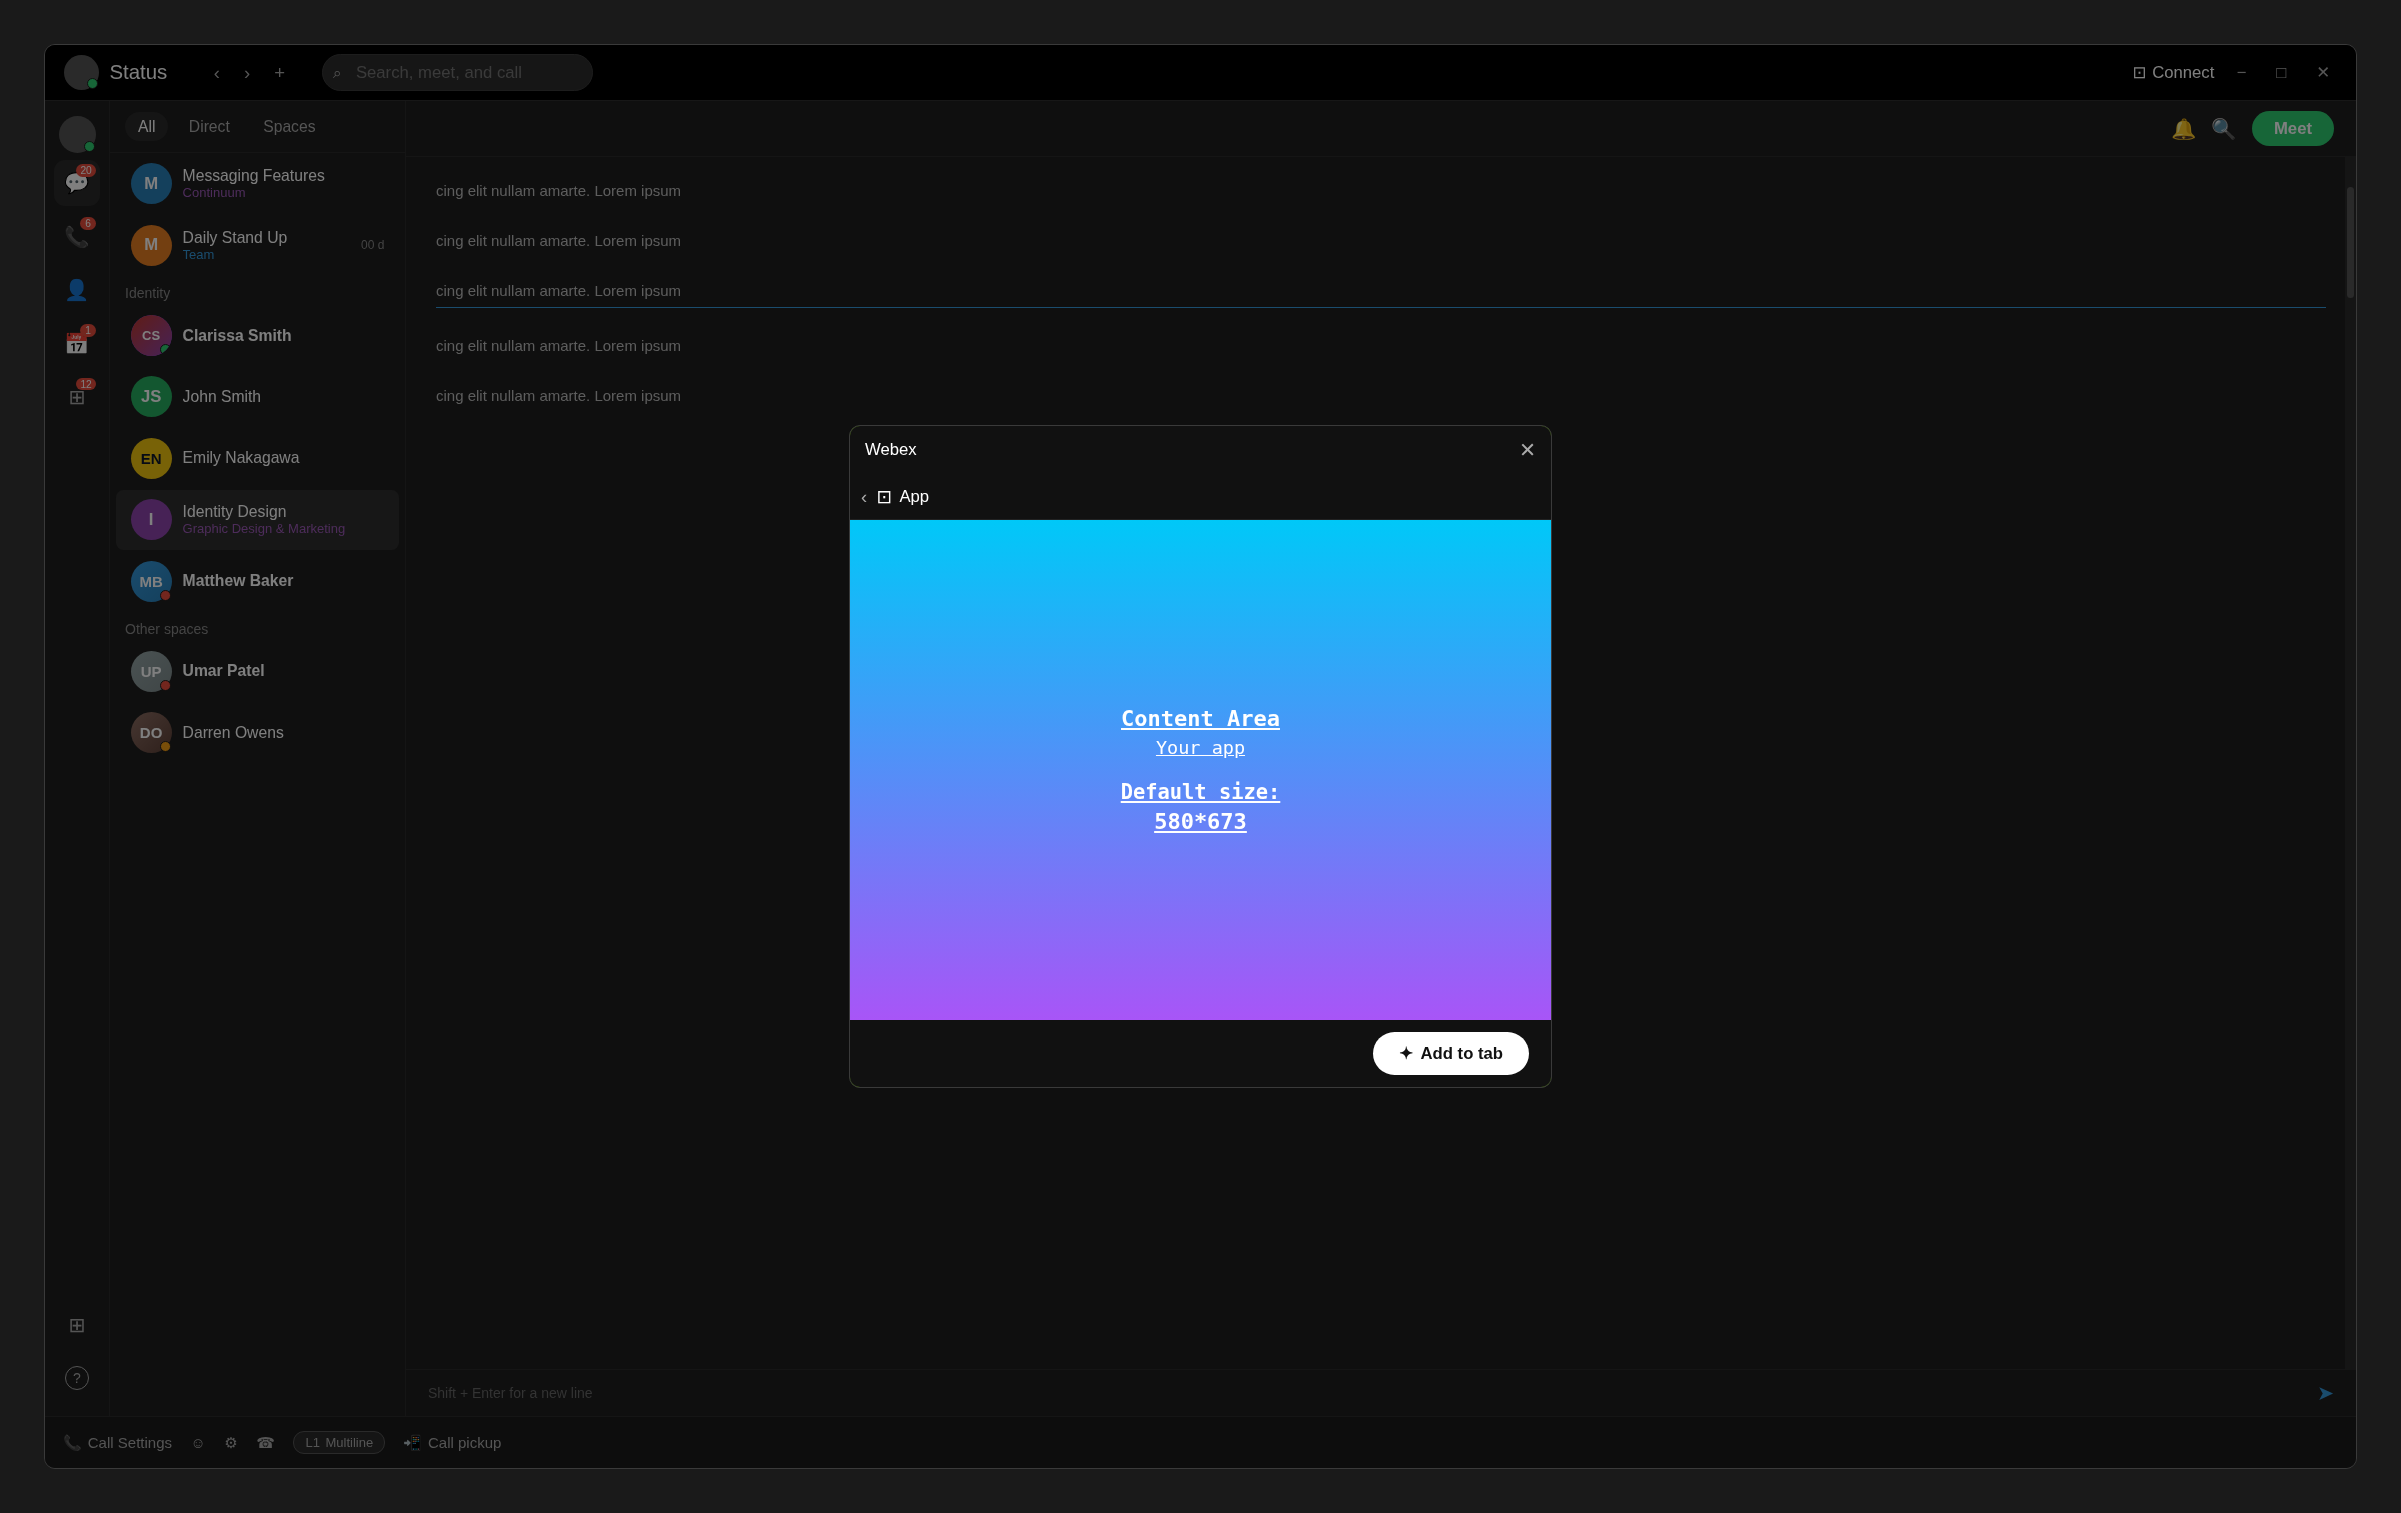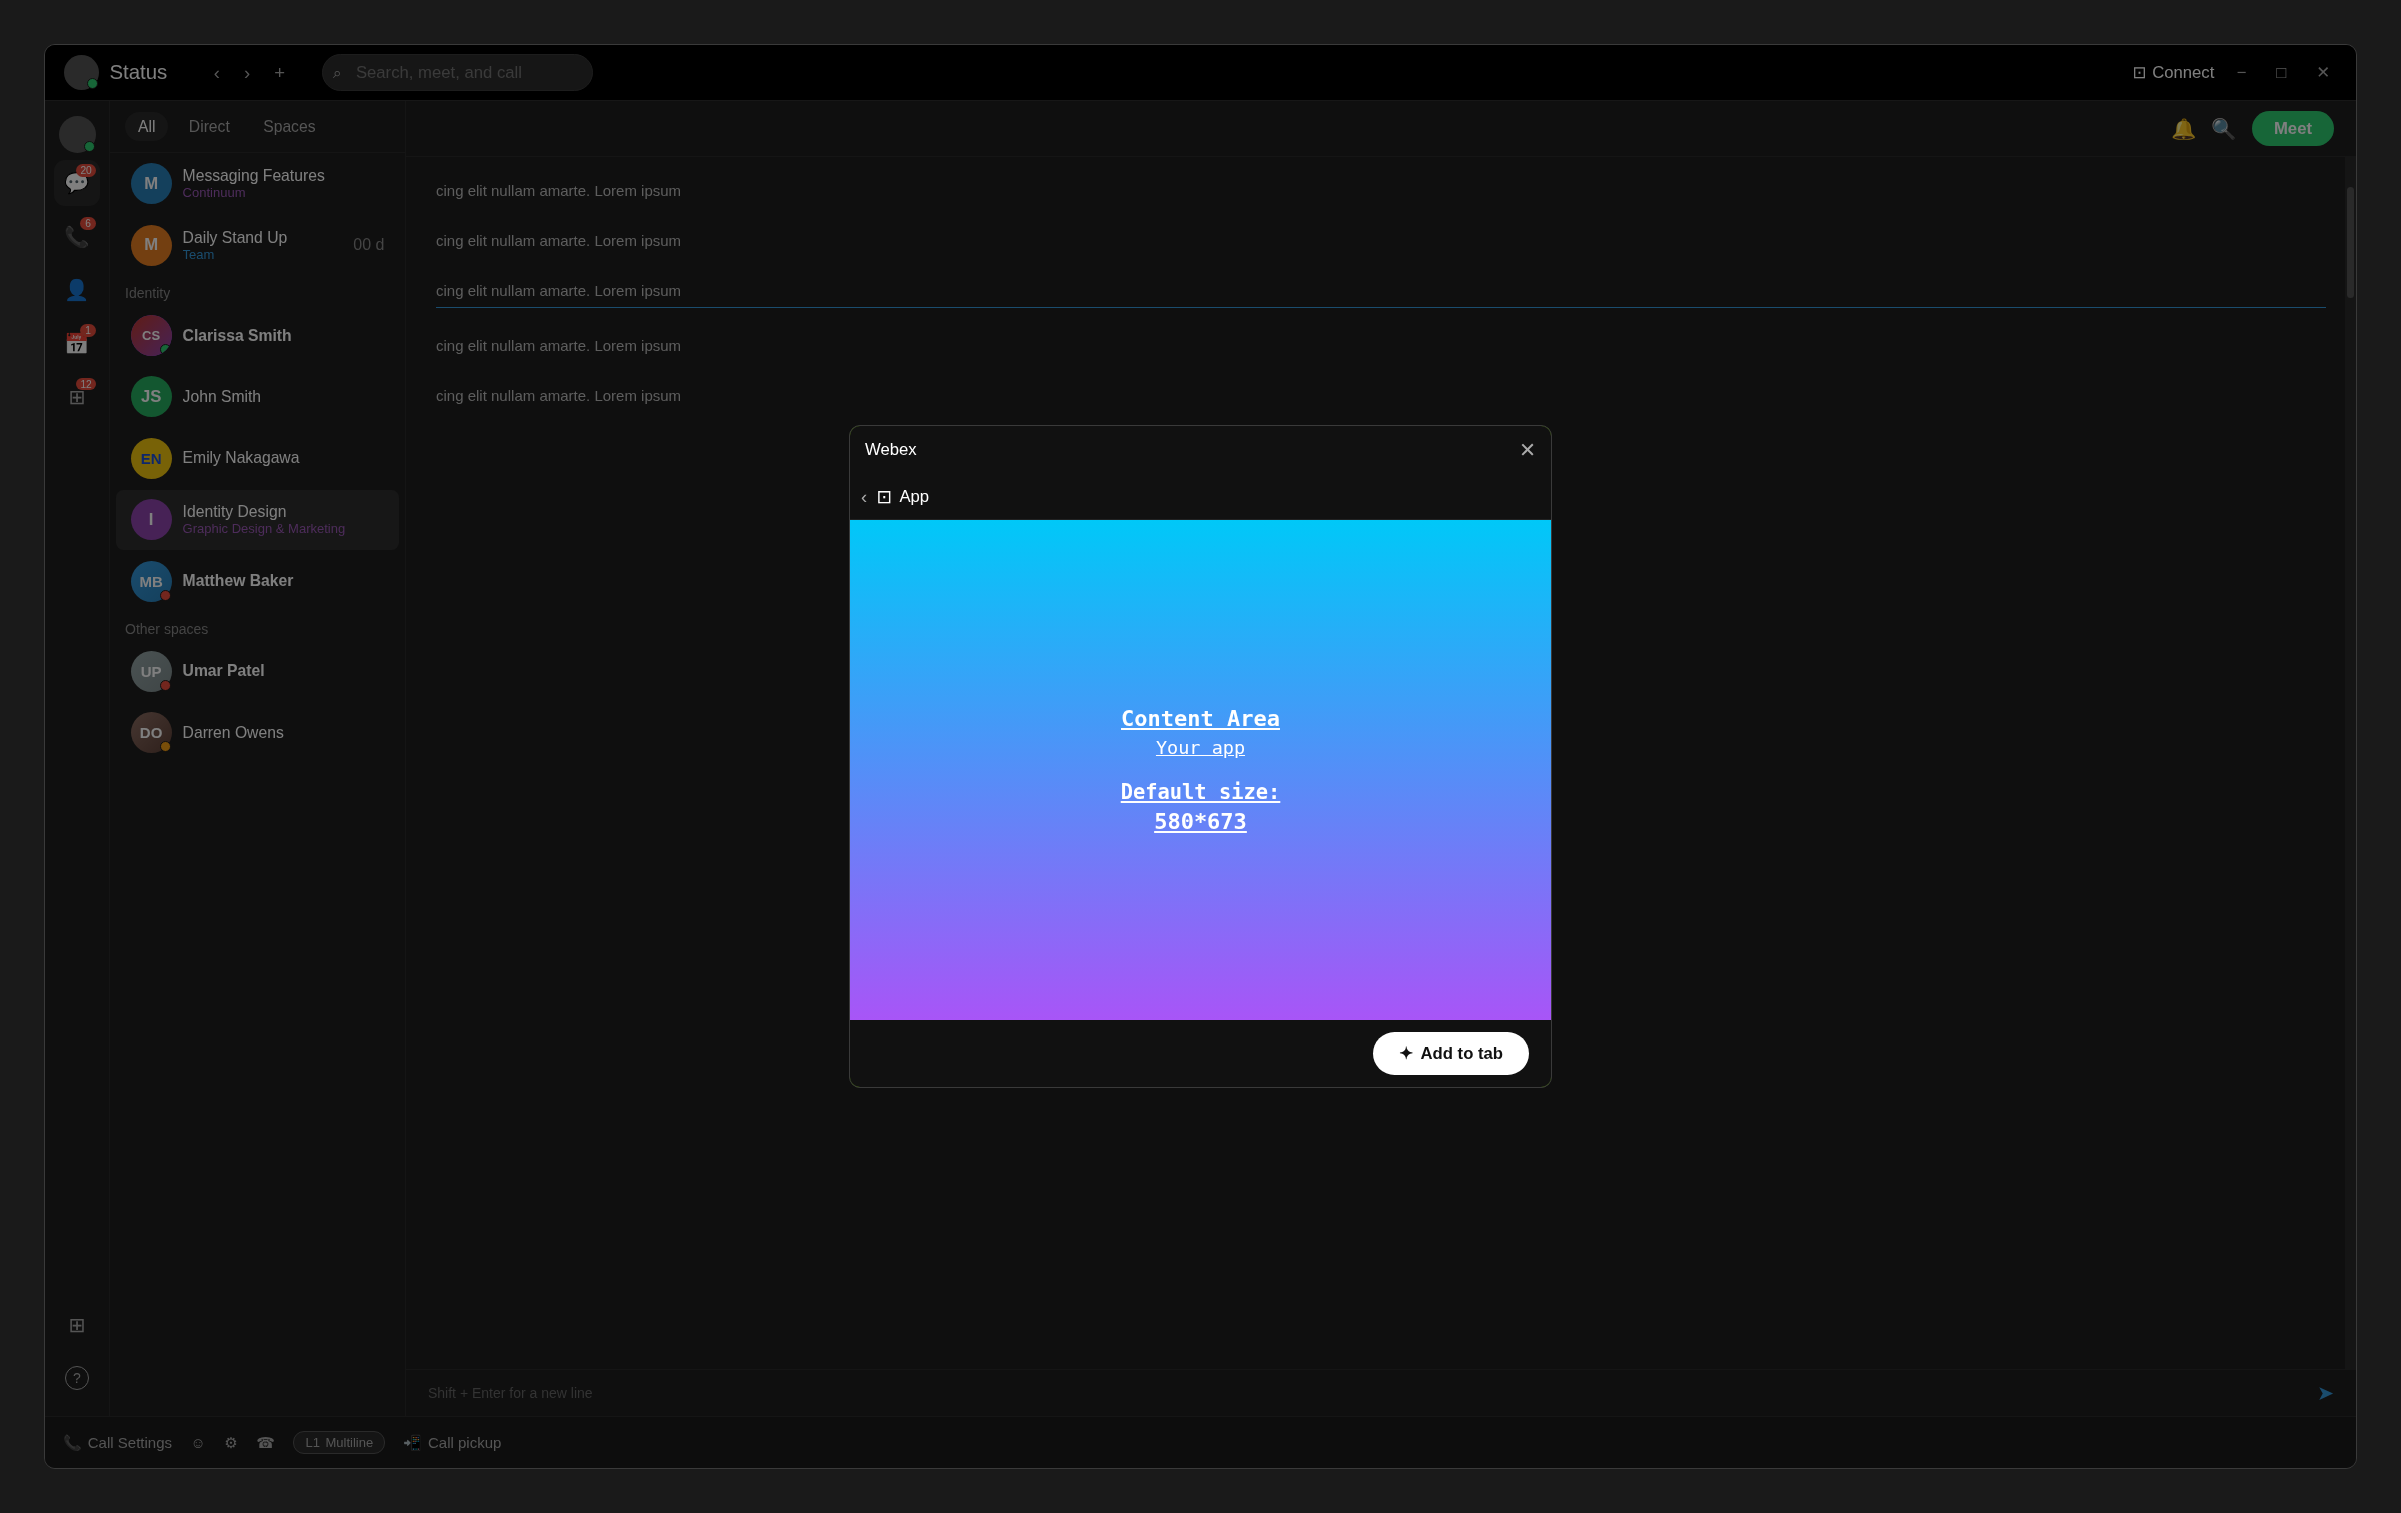--- a/index.html
+++ b/index.html
@@ -231,21 +231,21 @@
     .sidebar-item-sub {
       font-size: 13px;
       white-space: nowrap;
       overflow: hidden;
       text-overflow: ellipsis;
     }
     .sub-purple { color: #9b59b6; }
     .sub-blue { color: #3498db; }
     .sidebar-item-time {
       color: #888;
-      font-size: 16px;
+      font-size: 12px;
       white-space: nowrap;
       margin-left: 44px;
     }
     
     .content-area {
       flex: 1;
       display: flex;
       flex-direction: column;
       background: #1e1e1e;
       position: relative;
@@ -590,21 +590,21 @@
       <div class="sidebar-item">
         <div class="sidebar-avatar" style="background:#27ae60;">
           <span>JS</span>
         </div>
         <div class="sidebar-item-info">
           <div class="sidebar-item-name">John Smith</div>
         </div>
       </div>
 
       <div class="sidebar-item">
-        <div style="width:41px;height:41px;border-radius:50%;background:#f1c40f;flex-shrink:0;display:flex;align-items:center;justify-content:center;color:#1d4ed8;font-size:15px;font-weight:bold;">EN</div>
+        <div style="width:41px;height:41px;border-radius:50%;background:#f1c40f;flex-shrink:0;display:flex;align-items:center;justify-content:center;color:#0f172a;font-size:15px;font-weight:bold;">EN</div>
         <div class="sidebar-item-info">
           <div class="sidebar-item-name">Emily Nakagawa</div>
         </div>
       </div>
 
       <div class="sidebar-item active">
         <div class="sidebar-avatar" style="background:#8e44ad;">
           <span>I</span>
         </div>
         <div class="sidebar-item-info">

